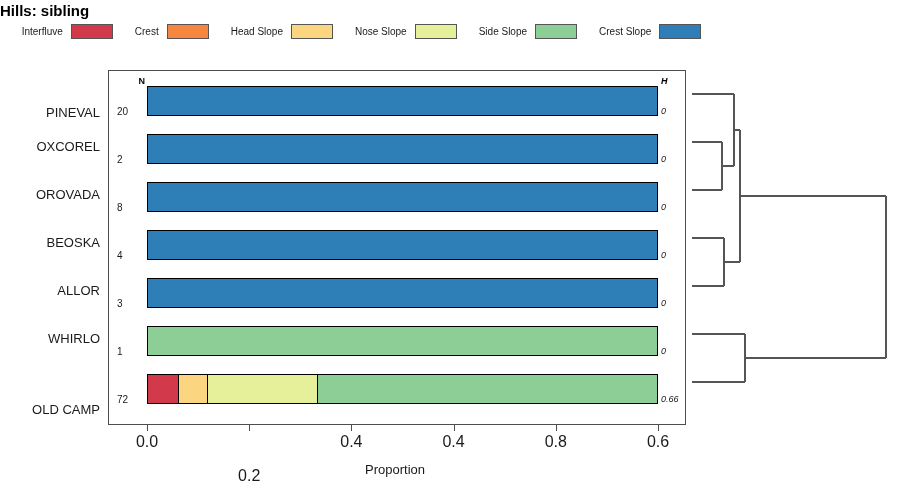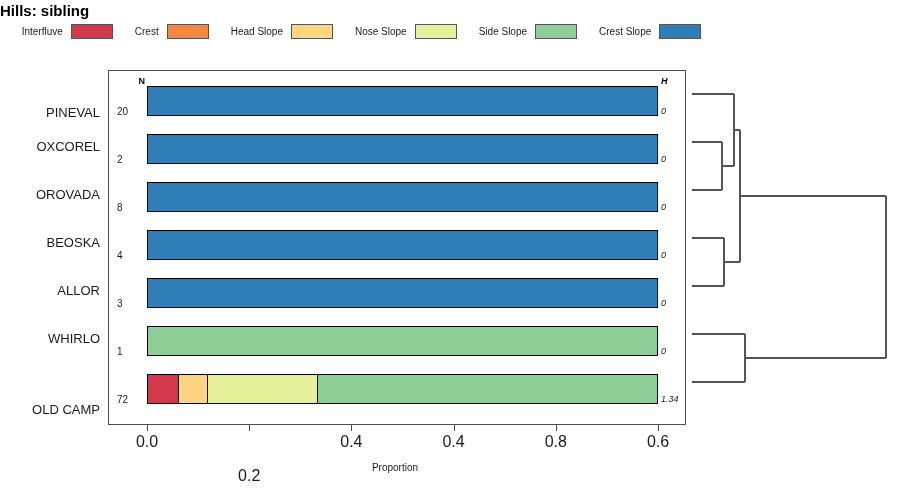--- a/index.html
+++ b/index.html
@@ -172,21 +172,21 @@
     text-align: center;
     font-size: 16px;
     color: #1a1a1a;
   }
   #x-axis-title {
     position: absolute;
     left: 0;
     top: 462px;
     width: 790px;
     text-align: center;
-    font-size: 10px;
+    font-size: 13px;
     color: #1a1a1a;
   }
 
   
   #dendrogram {
     position: absolute;
     left: 690px;
     top: 70px;
     width: 210px;
     height: 355px;
@@ -275,21 +275,21 @@
       </div>
       <div class="bar-row" style="top: 246px;">
         <div class="n-label">1</div>
         <div class="h-label">0</div>
         <div class="bar-track">
           <div class="bar-seg" style="background: rgb(141, 206, 150); width: 100%;"></div>
         </div>
       </div>
       <div class="bar-row" style="top: 294px;">
         <div class="n-label">72</div>
-        <div class="h-label">1.34</div>
+        <div class="h-label">0.66</div>
         <div class="bar-track">
           <div class="bar-seg" style="background: rgb(210, 57, 75); width: 6.1%;"></div>
           <div class="bar-seg" style="background: rgb(252, 213, 129); width: 5.6%;"></div>
           <div class="bar-seg" style="background: rgb(230, 240, 154); width: 21.6%;"></div>
           <div class="bar-seg" style="background: rgb(141, 206, 150); width: 66.7%;"></div>
         </div>
       </div>
     </div>
 </div>
 

